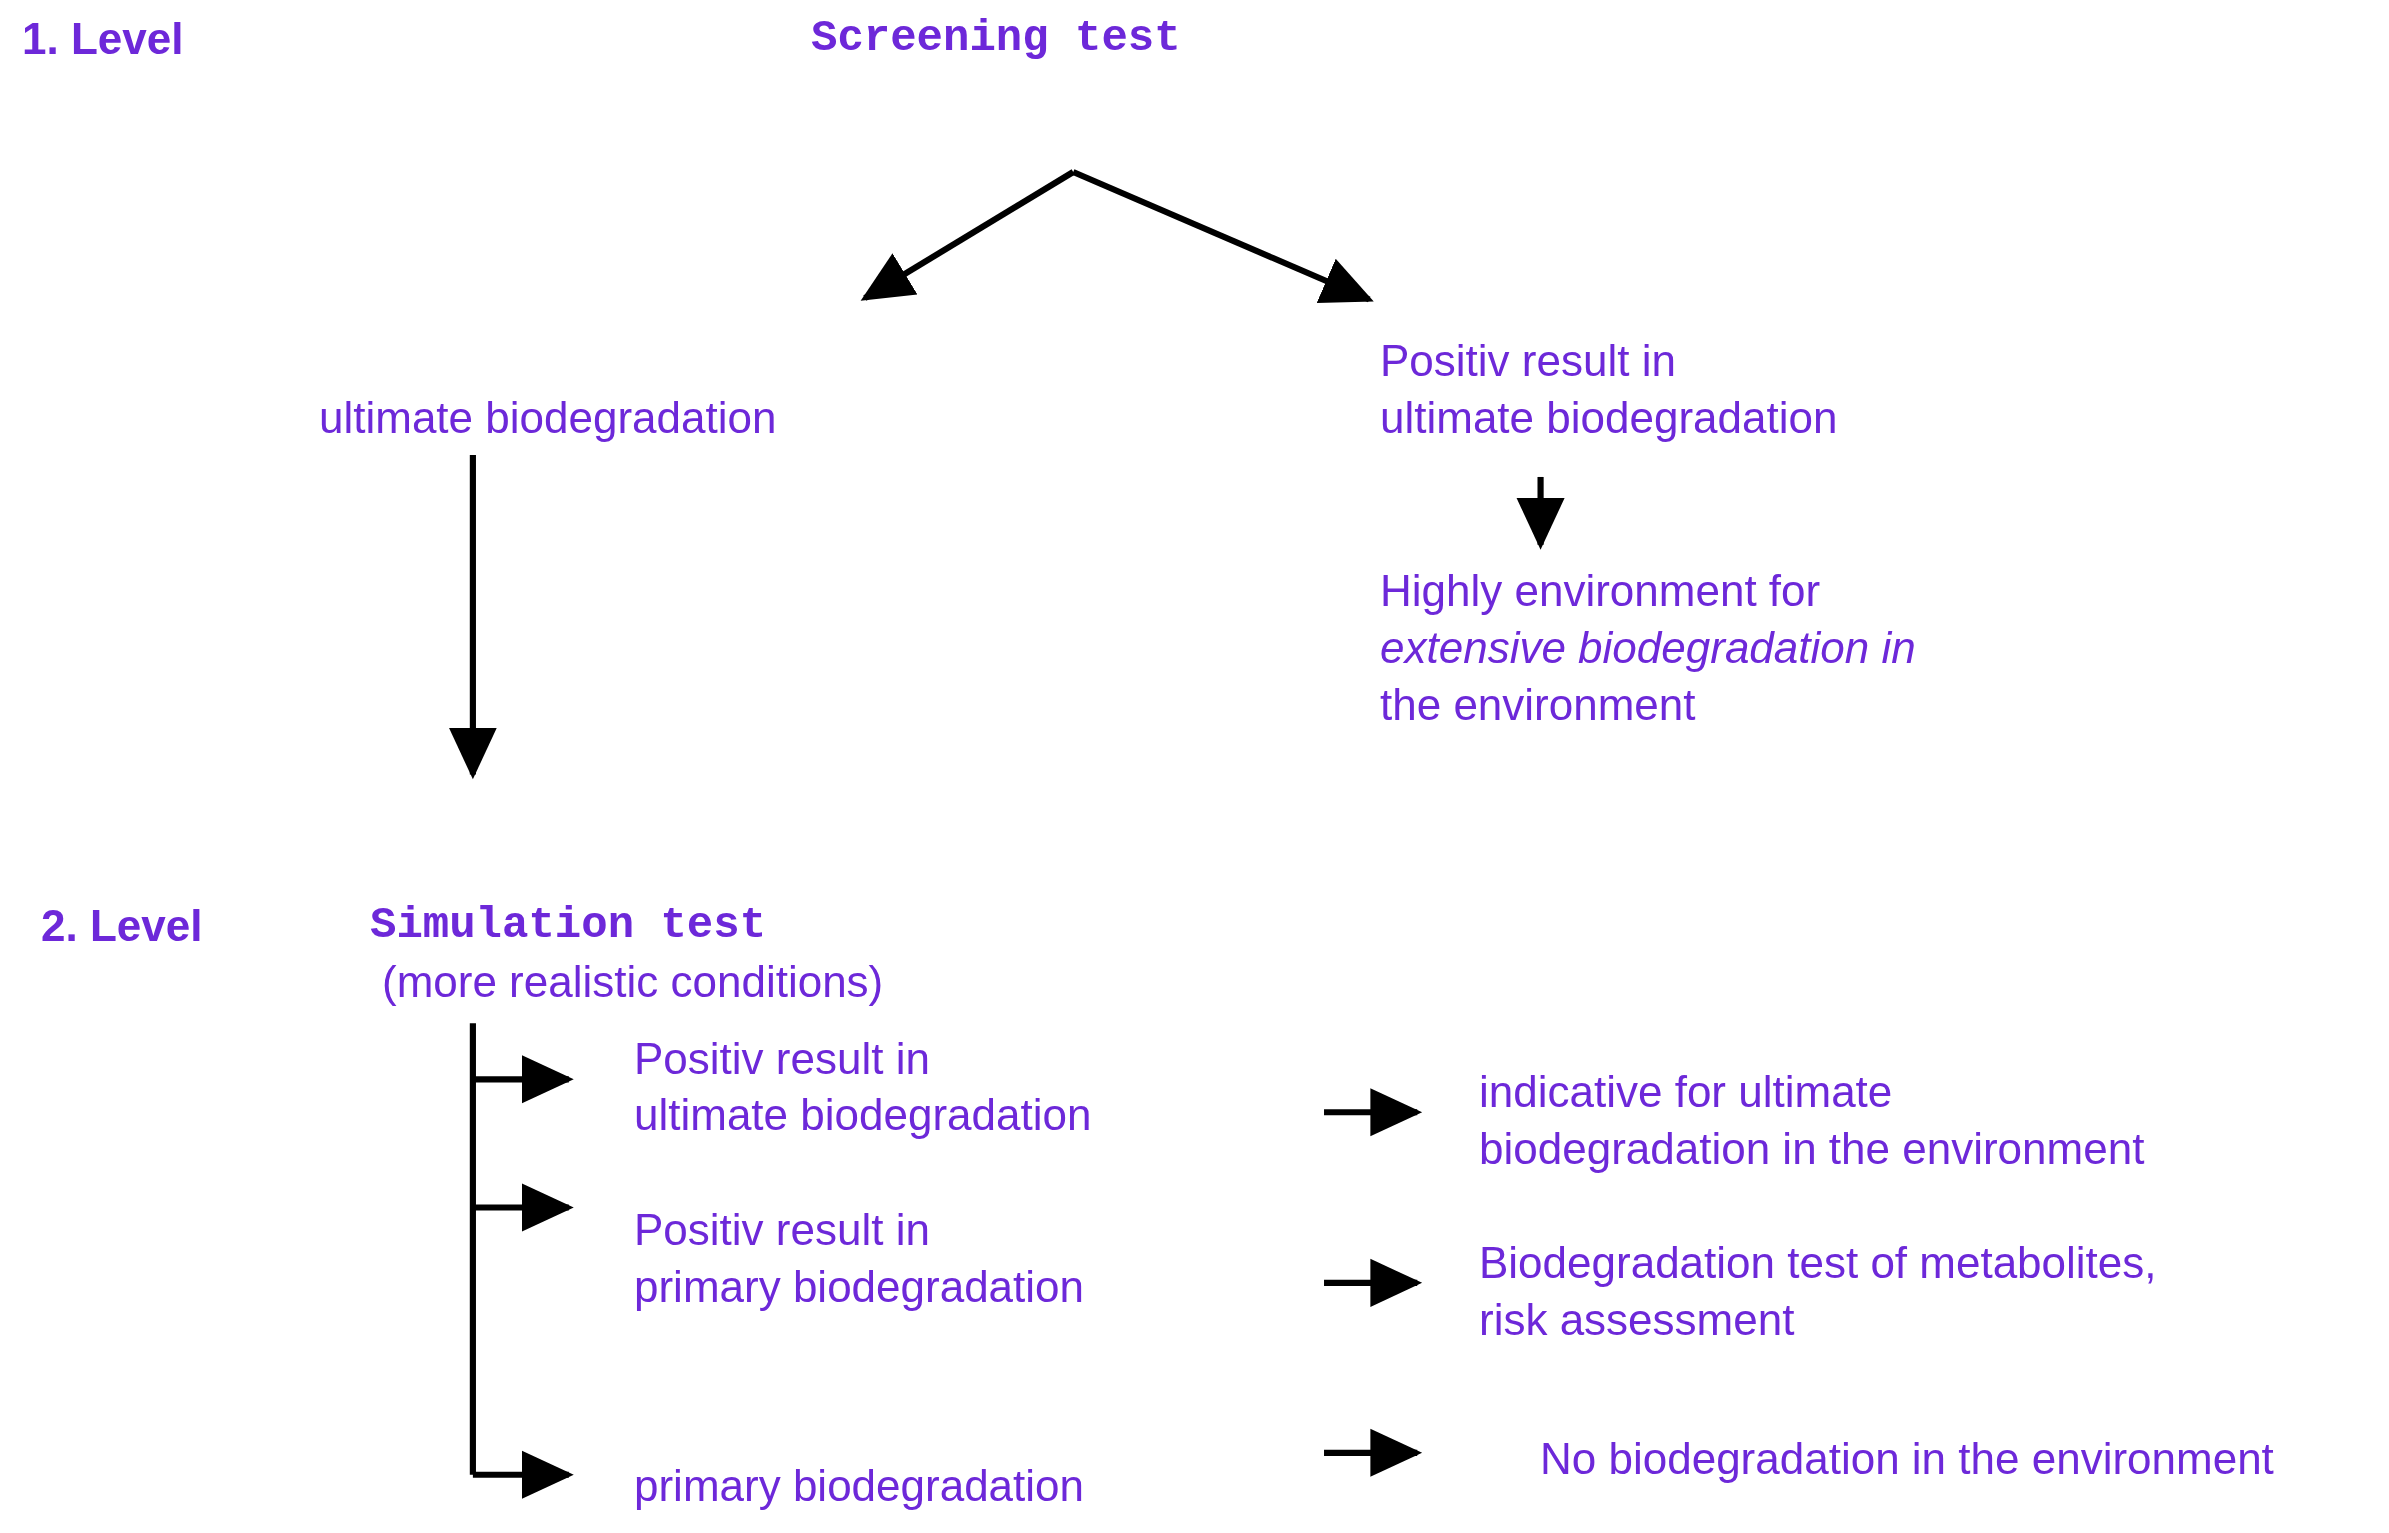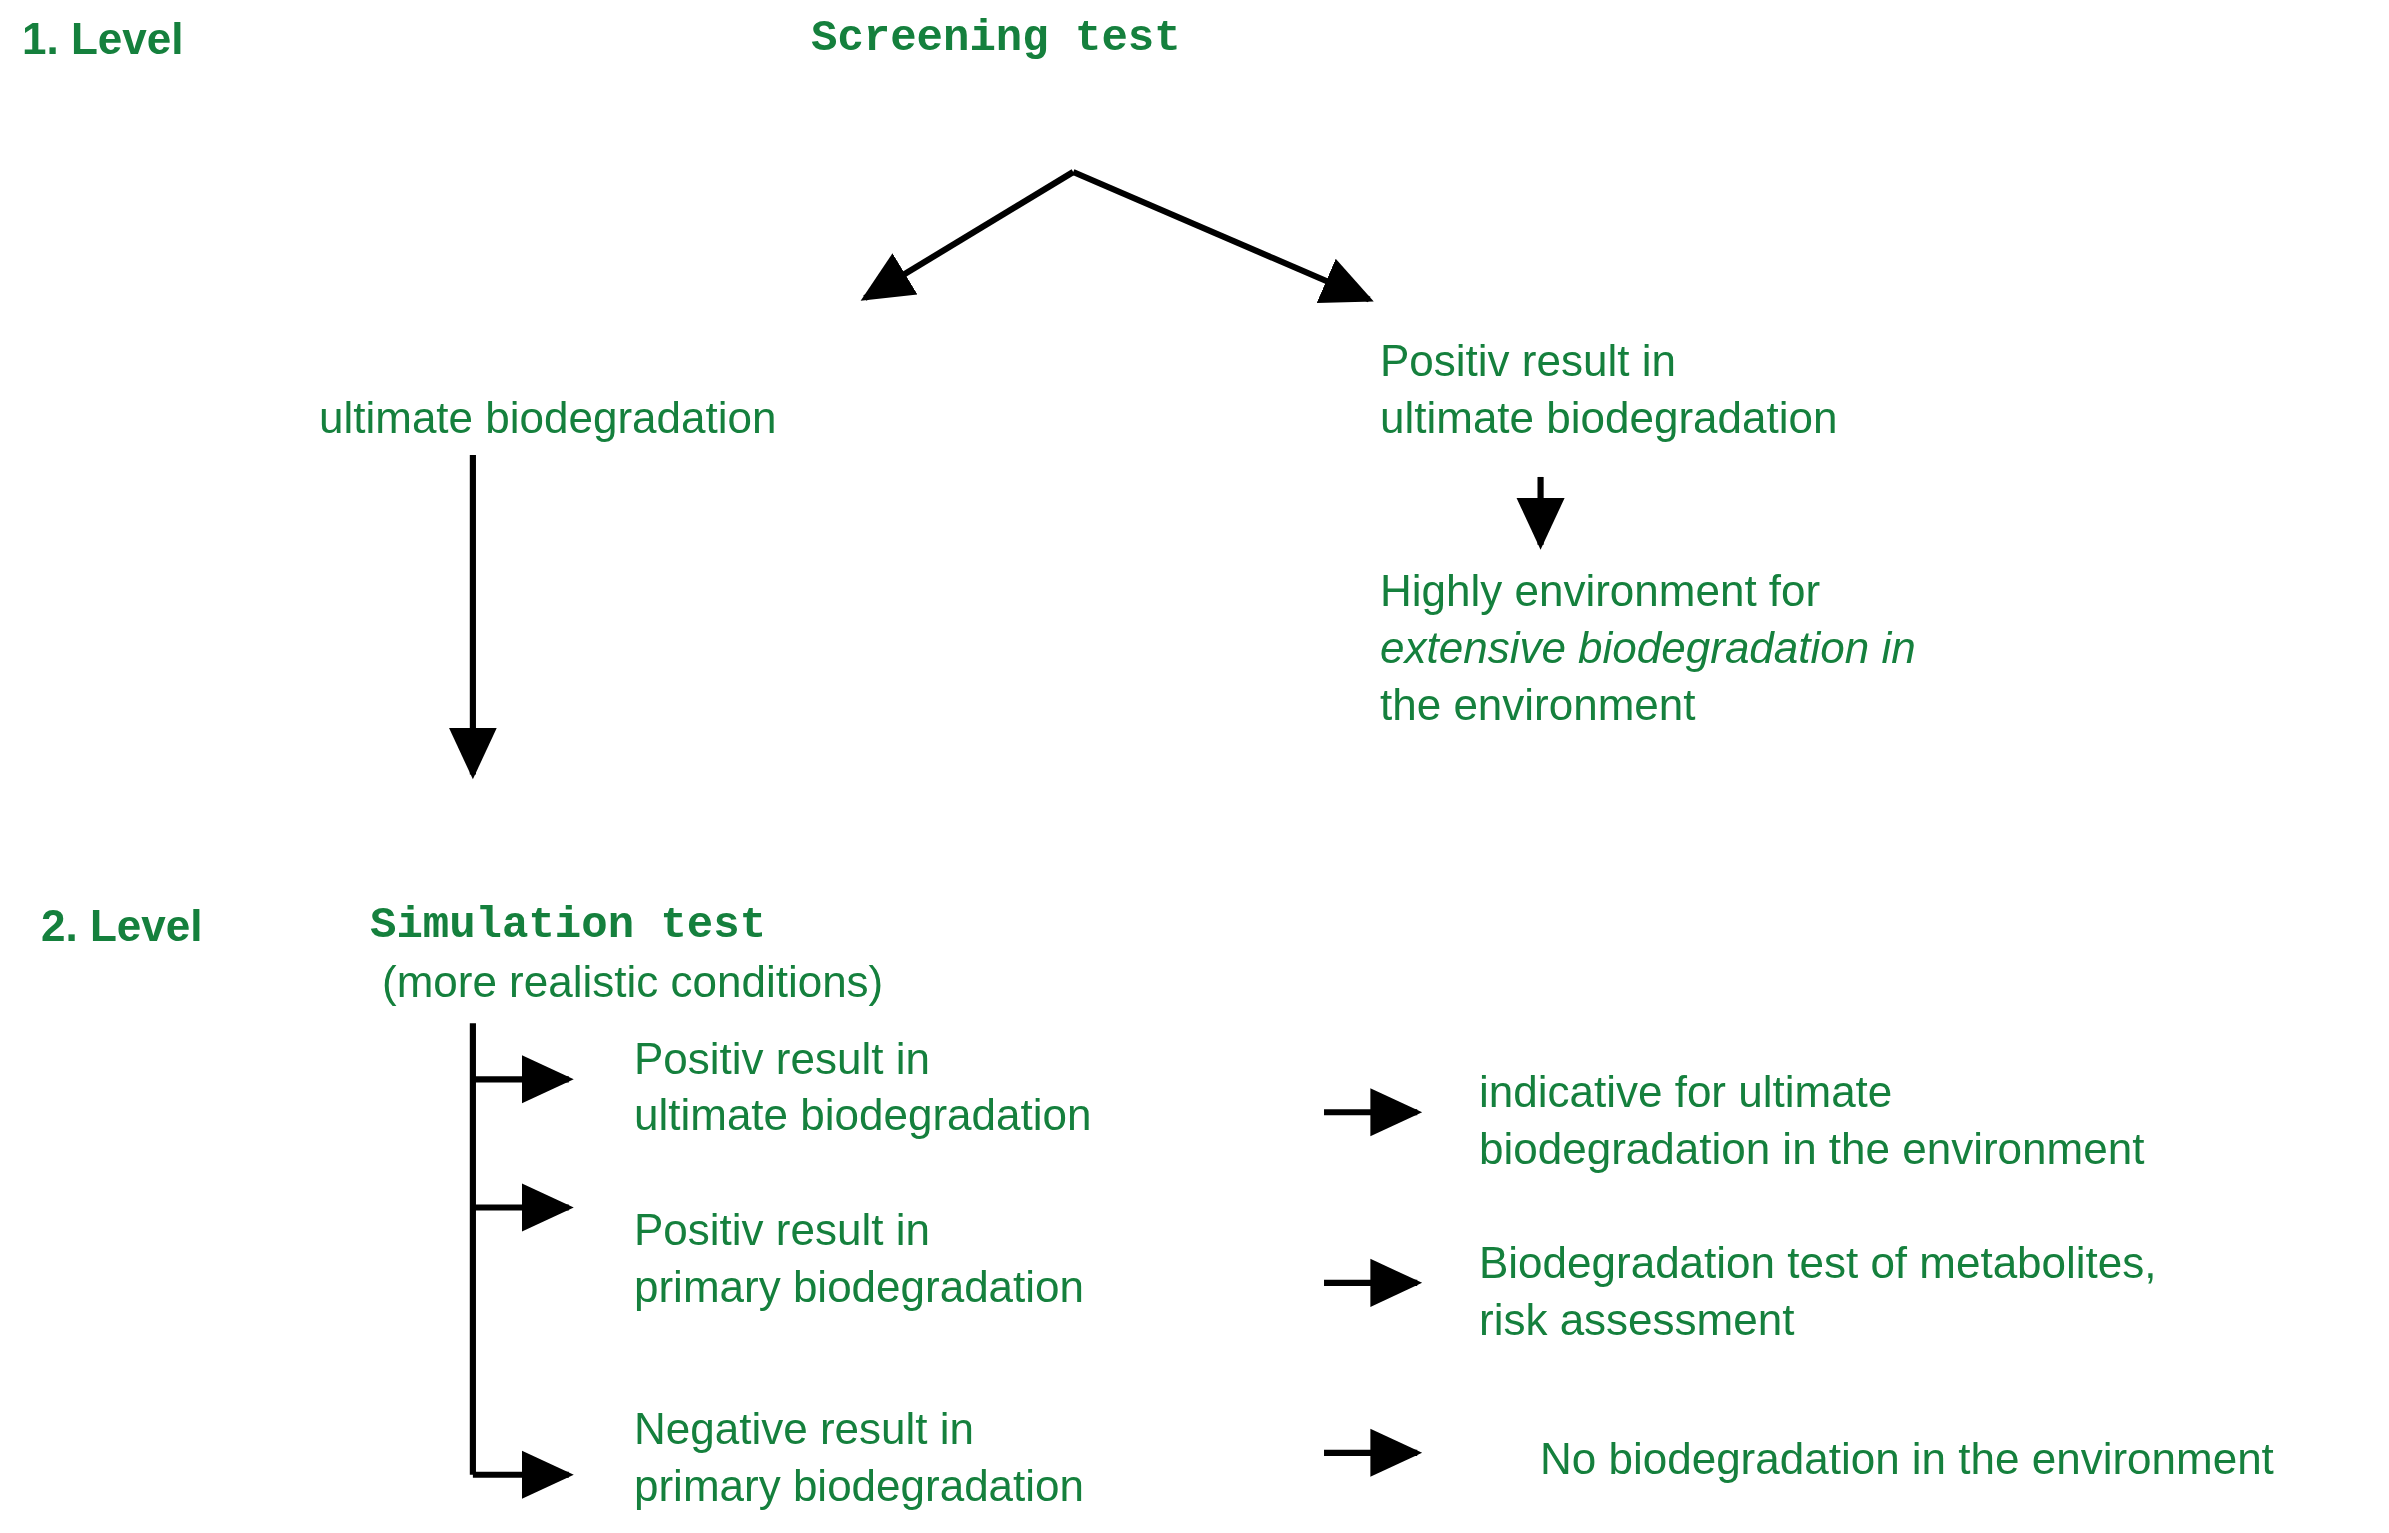--- a/index.html
+++ b/index.html
@@ -15,21 +15,21 @@
     font-family: "Liberation Sans", "DejaVu Sans", sans-serif;
     color: #000000;
     overflow: hidden;
   }
   .txt {
     position: absolute;
     white-space: pre;
     line-height: 1.30;
     font-size: 44px;
     letter-spacing: 0px;
-    color: #15803d;
+    color: #6d28d9;
   }
   .bold {
     font-weight: bold;
     font-family: Liberation Mono, monospace;
   }
   .level-label {
     font-weight: bold;
     font-size: 44px;
   }
   svg.edges {
@@ -94,18 +94,17 @@
   <div class="txt" style="left:634px; top:1030px;">Positiv result in</div>
   <div class="txt" style="left:634px; top:1086px;">ultimate biodegradation</div>
   <div class="txt" style="left:1479px; top:1063px;">indicative for ultimate</div>
   <div class="txt" style="left:1479px; top:1120px;">biodegradation in the environment</div>
 
   <div class="txt" style="left:634px; top:1201px;">Positiv result in</div>
   <div class="txt" style="left:634px; top:1258px;">primary biodegradation</div>
   <div class="txt" style="left:1479px; top:1234px;">Biodegradation test of metabolites,</div>
   <div class="txt" style="left:1479px; top:1291px;">risk assessment</div>
 
-  <div class="txt" style="left:634px; top:1400px;">Negative result in</div>
   <div class="txt" style="left:634px; top:1457px;">primary biodegradation</div>
   <div class="txt" style="left:1540px; top:1430px;">No biodegradation in the environment</div>
 
 </div>
 
 
 </body></html>

